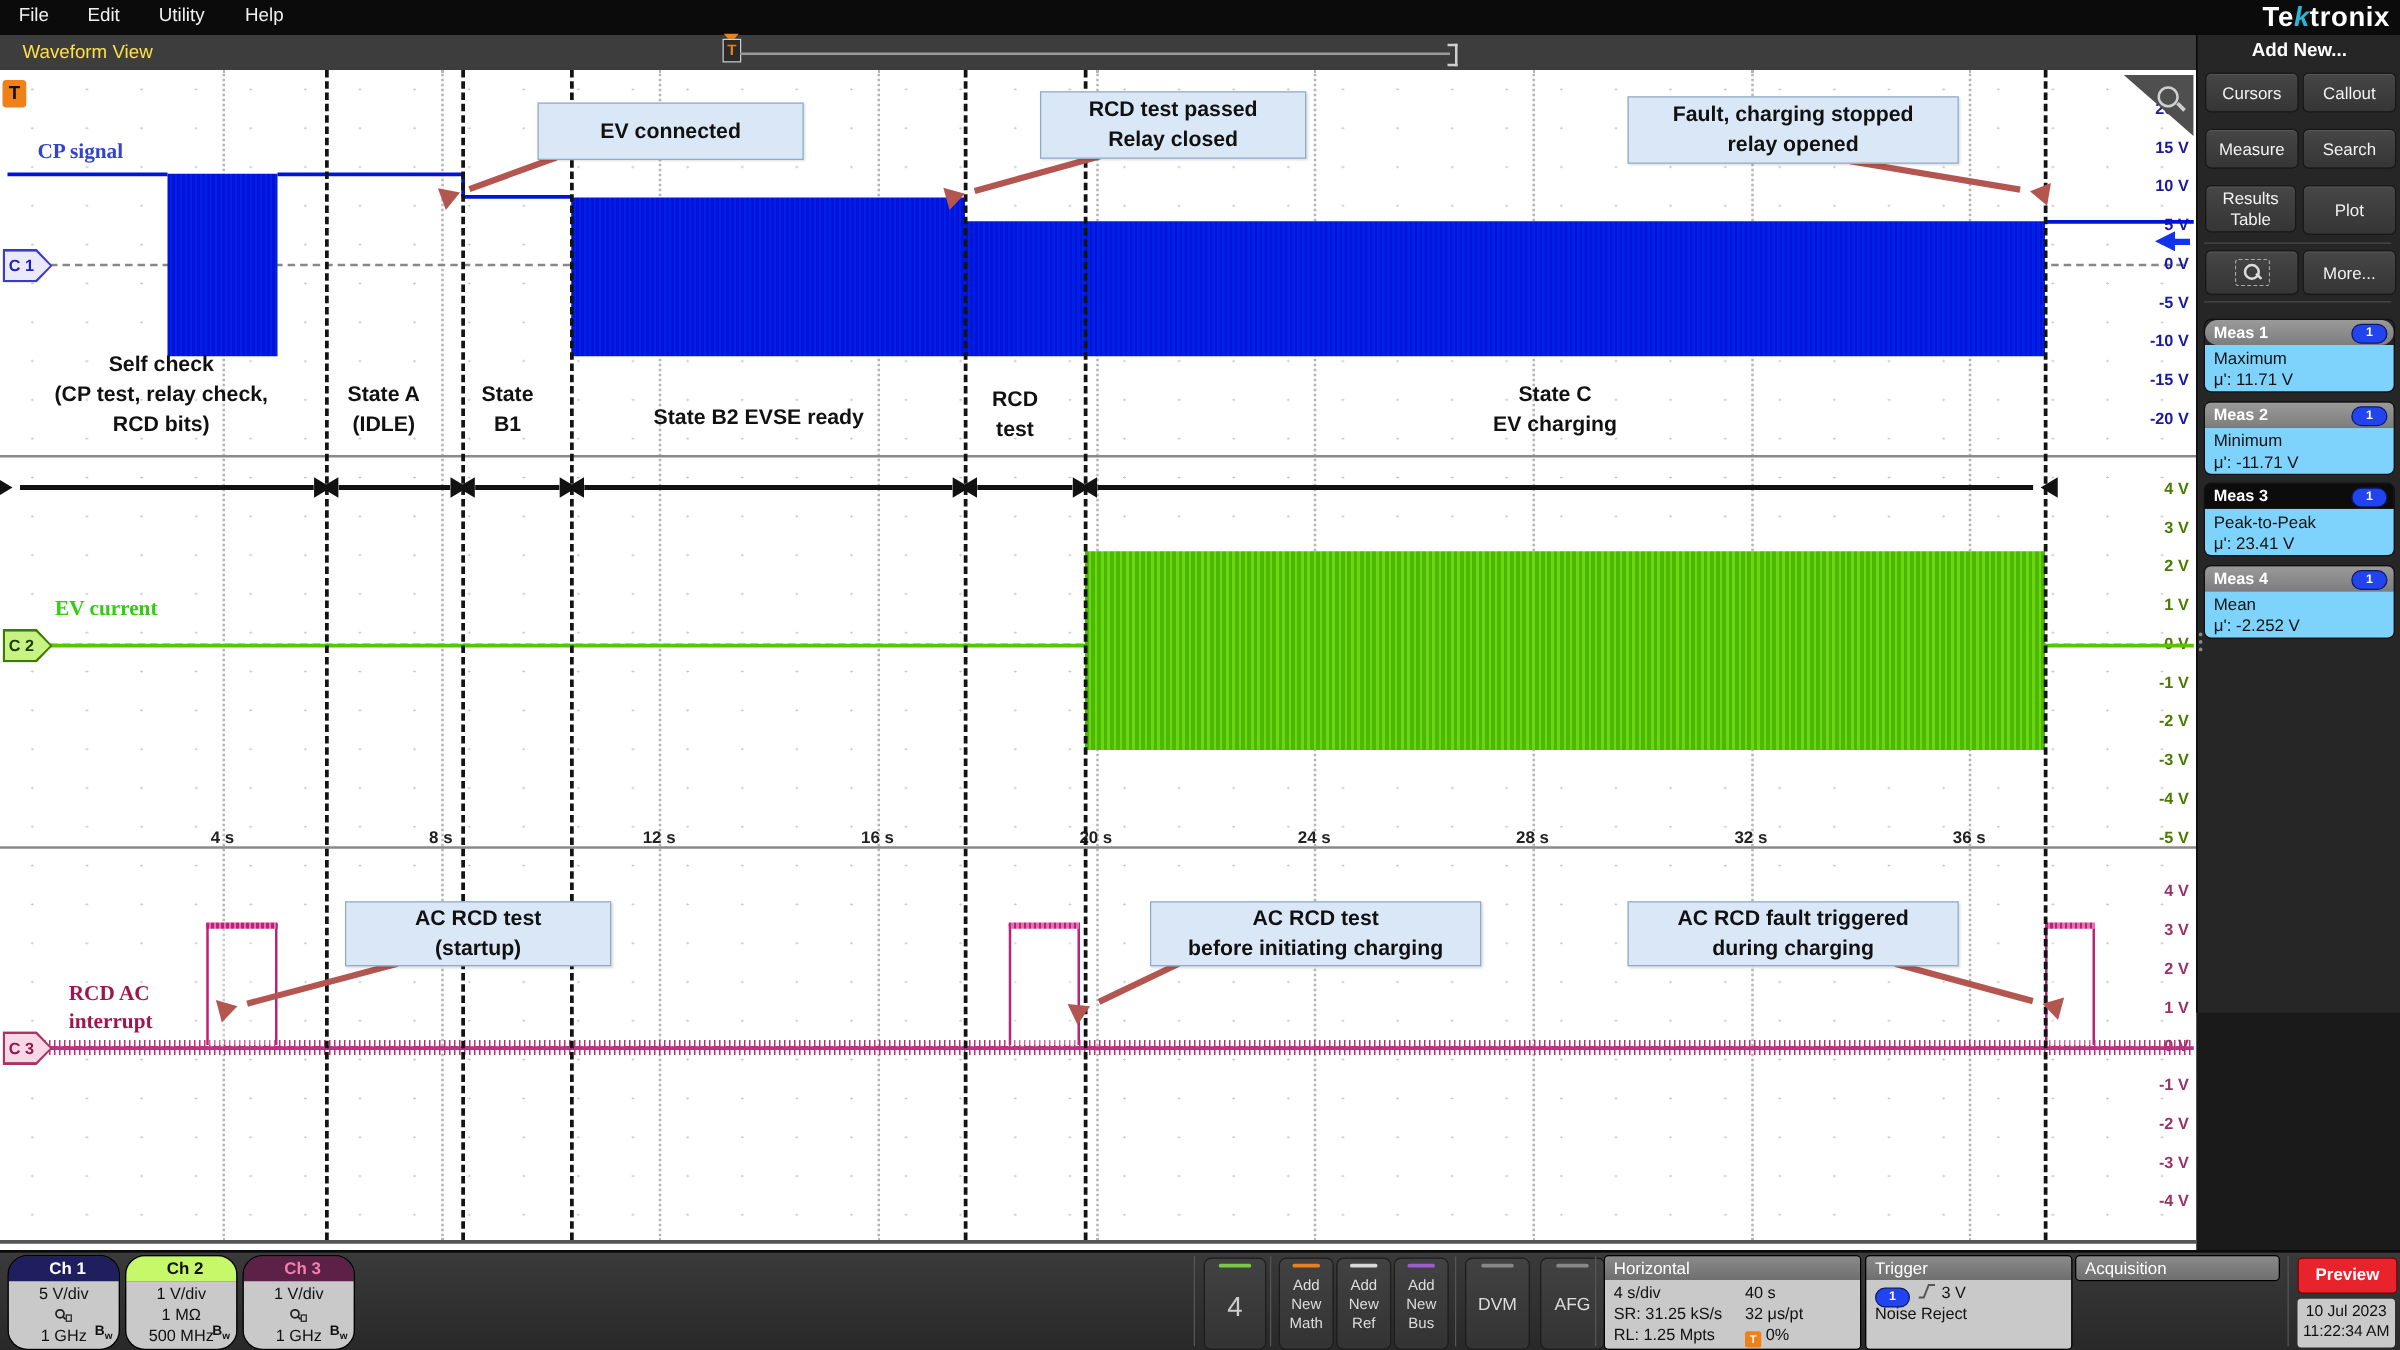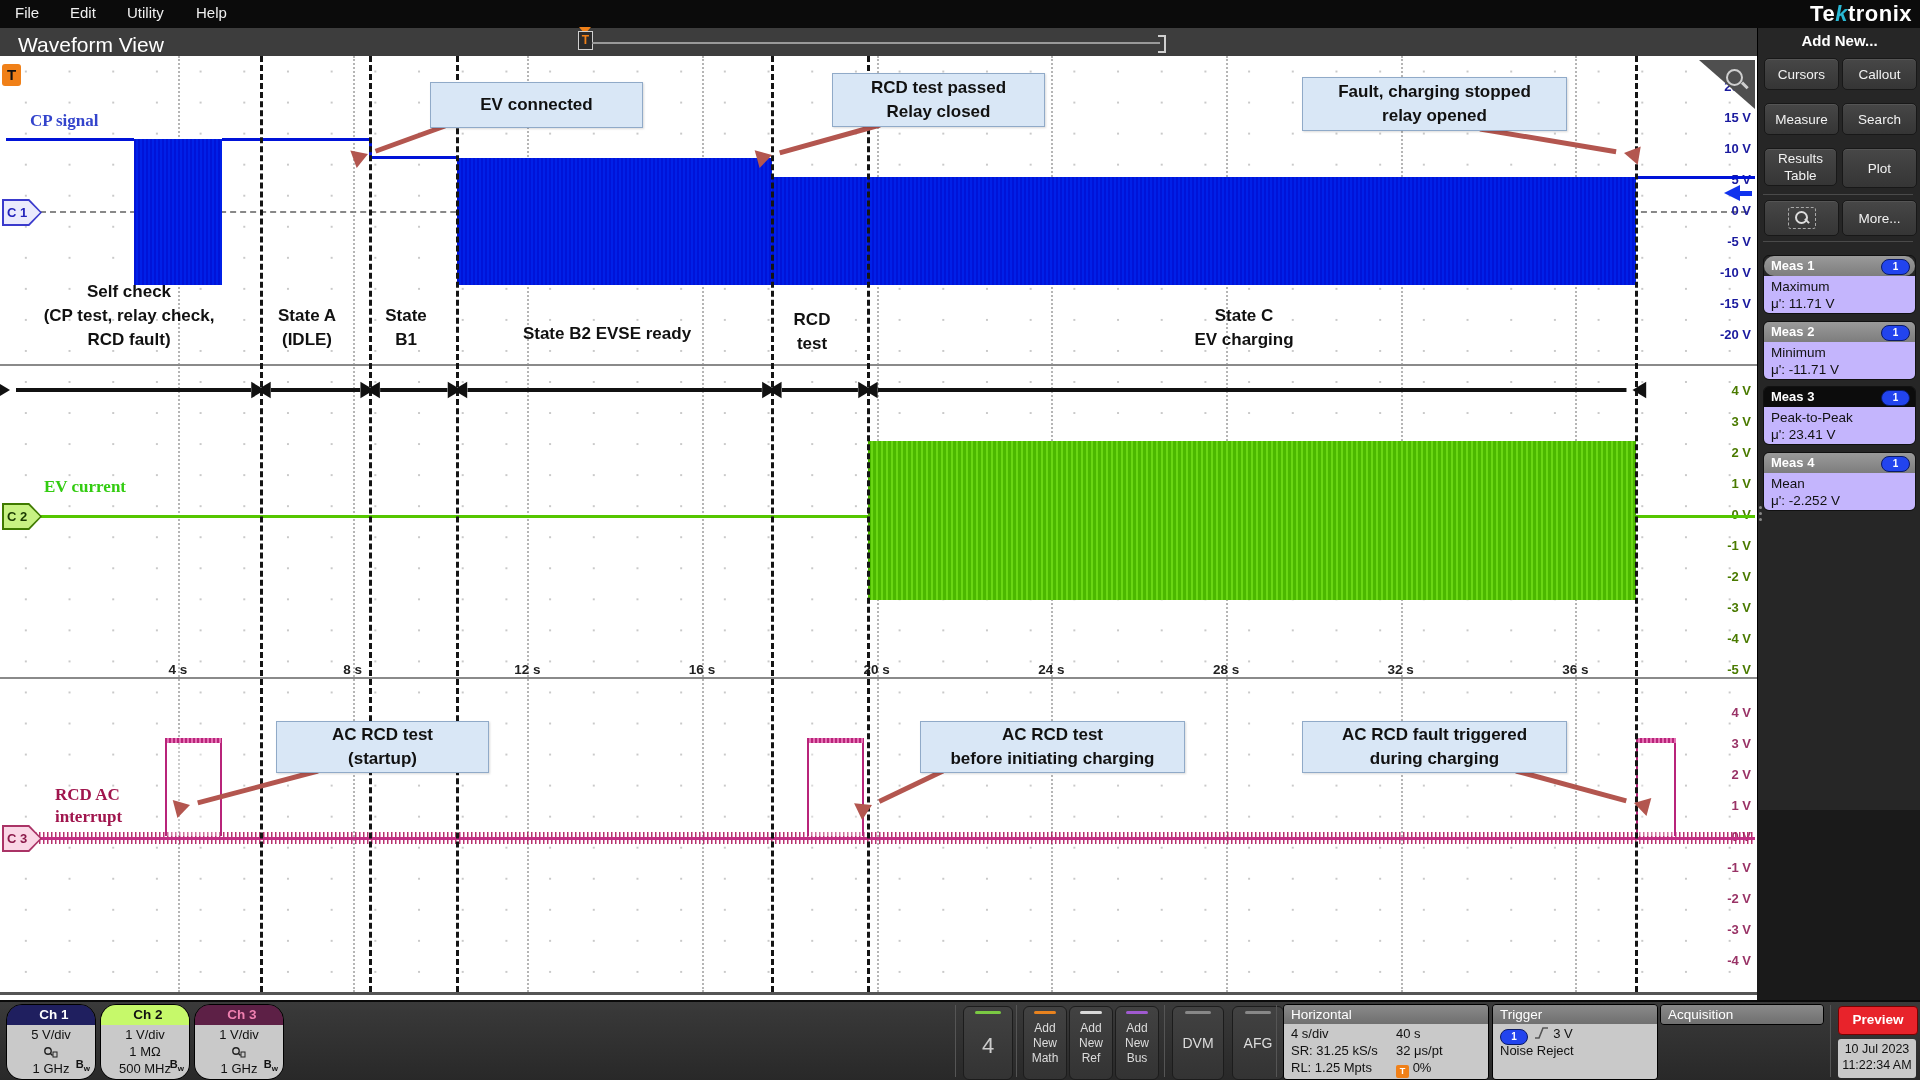--- a/index.html
+++ b/index.html
@@ -6,21 +6,21 @@
   #screen{position:relative;width:1920px;height:1080px;background:#1a1a1a;overflow:hidden;
           font-family:"Liberation Sans",sans-serif;-webkit-font-smoothing:antialiased;}
   .abs{position:absolute;}
   
   #menubar{position:absolute;left:0;top:0;width:1920px;height:28px;background:#0b0b0b;color:#eee;}
   #menubar .menu-item{position:absolute;top:4px;font-size:15px;color:#f0f0f0;cursor:default;}
   #logo{position:absolute;right:8px;top:1px;font-size:22px;font-weight:bold;color:#fff;letter-spacing:.5px;font-family:"Liberation Sans",sans-serif;}
   #logo .k{color:#29b7d3;font-style:italic;}
   
   #tabbar{position:absolute;left:0;top:28px;width:1757px;height:28px;background:#3d3d3d;border-bottom:1px solid #111;}
-  #tabbar .title{position:absolute;left:18px;top:5px;color:#ffffff;font-size:21px;}
+  #tabbar .title{position:absolute;left:18px;top:5px;color:#fde047;font-size:15px;}
   #trig-widget .tline{position:absolute;top:14px;height:2px;background:#999;}
   #trig-widget .tflag{position:absolute;top:3px;width:13px;height:17px;background:#2b2b2b;border:1px solid #cfcfcf;
       color:#f08018;font-size:12px;font-weight:bold;text-align:center;line-height:16px;}
   #trig-widget .ttri{position:absolute;top:-1px;width:0;height:0;border-left:6px solid transparent;border-right:6px solid transparent;border-top:7px solid #f08018;}
   #trig-widget .tbracket{position:absolute;top:7px;width:6px;height:14px;border-top:2px solid #cfcfcf;border-right:2px solid #cfcfcf;border-bottom:2px solid #cfcfcf;}
   
   #plot{position:absolute;left:0;top:56px;width:1757px;height:944px;background:#fff;
         background-image:radial-gradient(#c9c9c9 1px, transparent 1.3px);background-size:43.7px 31.05px;background-position:4px 0;}
   .vgrid{position:absolute;top:0;width:0;height:936px;border-left:2px dotted #b5b5b5;}
   .sep{position:absolute;left:0;width:1757px;height:2px;background:#8a8a8a;}
@@ -58,21 +58,21 @@
   
   #sidebar{position:absolute;left:1757px;top:28px;width:163px;height:782px;background:#262626;border-left:1px solid #000;}
   #sidebar .add-new{position:absolute;top:4px;left:0;width:100%;text-align:center;color:#fff;font-weight:bold;font-size:15px;}
   .side-btn{position:absolute;width:73px;background:linear-gradient(#474747,#353535);border:1px solid #181818;border-radius:5px;
             color:#f2f2f2;font-size:13.5px;display:flex;align-items:center;justify-content:center;text-align:center;line-height:15px;box-shadow:0 1px 0 rgba(255,255,255,.08) inset;}
   .side-div{position:absolute;left:5px;width:150px;height:1px;background:#4a4a4a;}
   .meas-card{position:absolute;left:5px;width:151px;height:57px;border-radius:6px;overflow:hidden;border:1px solid #111;}
   .meas-head{position:relative;height:20px;color:#fff;font-size:13px;font-weight:bold;padding-left:7px;line-height:20px;}
   .meas-pill{position:absolute;right:5px;top:3px;width:27px;height:14px;background:#2244ee;border:1px solid #0a1a66;border-radius:8px;
              color:#fff;font-size:10px;font-weight:bold;text-align:center;line-height:13px;}
-  .meas-body{height:37px;background:#c4b5fd;color:#111;font-size:13.5px;padding:2px 0 0 7px;line-height:17px;}
+  .meas-body{height:37px;background:#7dd3fc;color:#111;font-size:13.5px;padding:2px 0 0 7px;line-height:17px;}
   .browse-icon{position:relative;width:26px;height:20px;border:1px dashed #aaa;border-radius:3px;}
   .browse-icon .c{position:absolute;left:6px;top:3px;width:9px;height:9px;border:2px solid #ddd;border-radius:50%;}
   .browse-icon .h{position:absolute;left:15px;top:12px;width:6px;height:2px;background:#ddd;transform:rotate(45deg);}
   
   #statusbar{position:absolute;left:0;top:1000px;width:1920px;height:80px;background:linear-gradient(#3a3a3a,#282828);border-top:2px solid #0a0a0a;}
   .ch-badge{position:absolute;top:2px;width:88px;height:74px;border-radius:16px;overflow:hidden;border:1px solid #000;cursor:pointer;text-align:center;}
   .ch-head{height:20px;font-size:13.5px;font-weight:bold;padding-left:6px;line-height:20px;}
   .ch-body{height:54px;background:#c9c9c9;color:#111;font-size:13px;padding:1px 6px 0 6px;position:relative;line-height:17px;}
   .bw{position:absolute;right:5px;bottom:3px;font-size:11px;color:#111;font-weight:bold;}
   .bw sub{font-size:8px;}
@@ -226,21 +226,21 @@
       <div class="time-label" style="left: 527.34px; top: 606px;">12 s</div>
       <div class="time-label" style="left: 702.01px; top: 606px;">16 s</div>
       <div class="time-label" style="left: 876.68px; top: 606px;">20 s</div>
       <div class="time-label" style="left: 1051.35px; top: 606px;">24 s</div>
       <div class="time-label" style="left: 1226.02px; top: 606px;">28 s</div>
       <div class="time-label" style="left: 1400.69px; top: 606px;">32 s</div>
       <div class="time-label" style="left: 1575.36px; top: 606px;">36 s</div>
       <div class="stage-label" style="left: 129px; top: 224px;">
         <div>Self check</div>
         <div>(CP test, relay check,</div>
-        <div>RCD fault)</div>
+        <div>RCD bits)</div>
       </div>
       <div class="stage-label" style="left: 307px; top: 248px;">
         <div>State A</div>
         <div>(IDLE)</div>
       </div>
       <div class="stage-label" style="left: 406px; top: 248px;">
         <div>State</div>
         <div>B1</div>
       </div>
       <div class="stage-label" style="left: 607px; top: 266px;">

